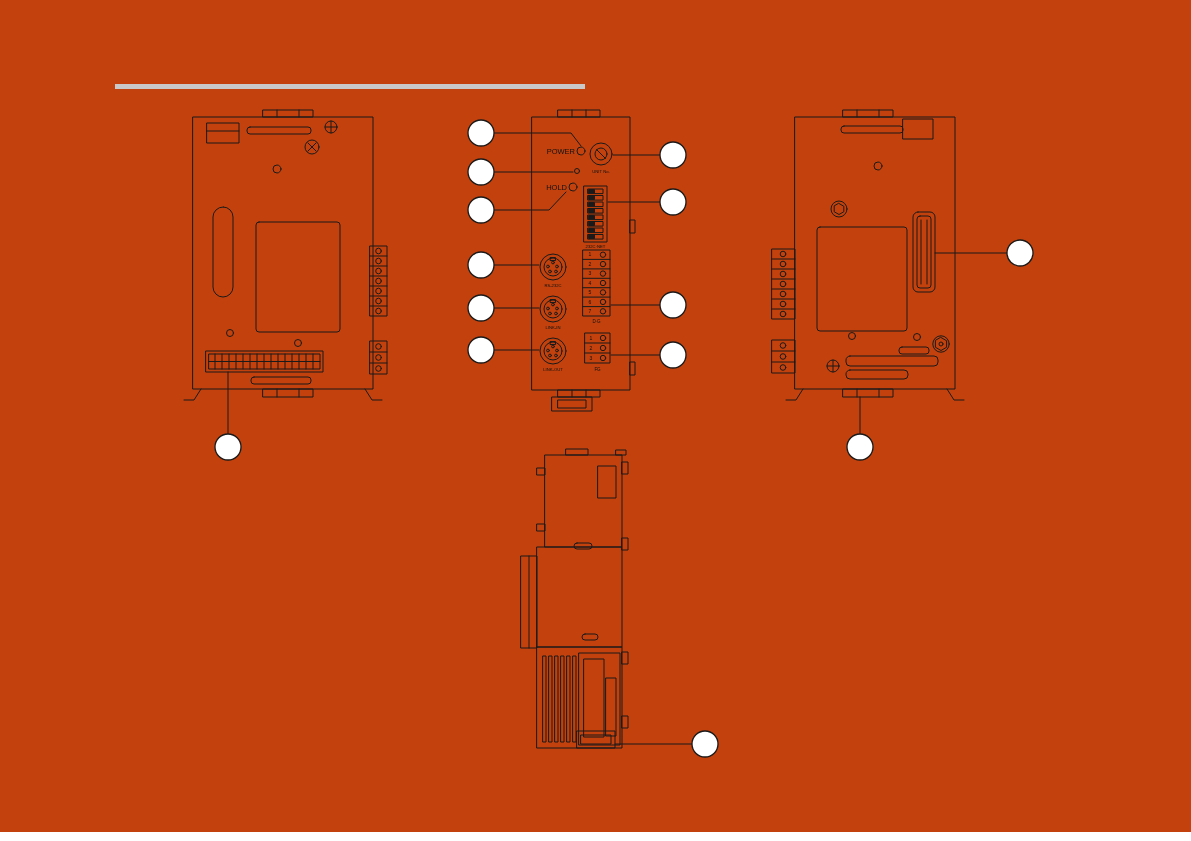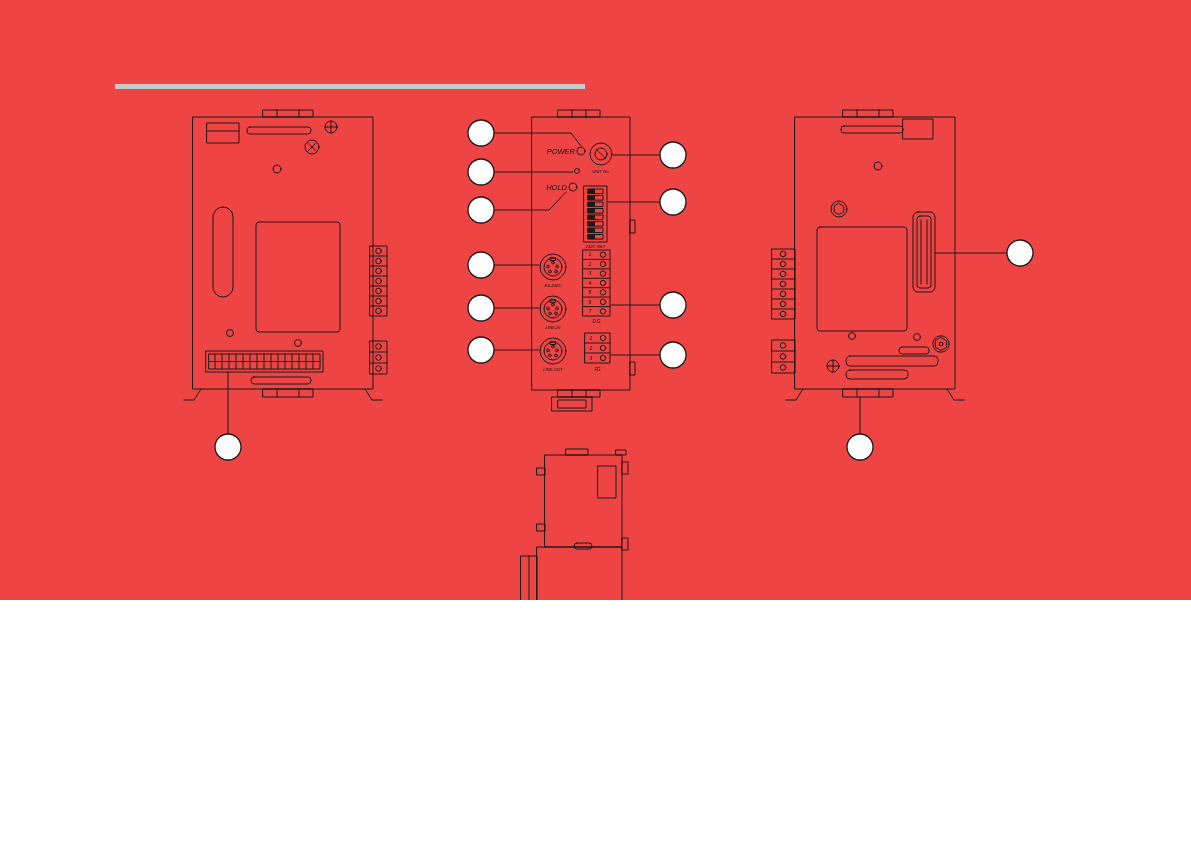--- a/index.html
+++ b/index.html
@@ -1,17 +1,17 @@
 <!DOCTYPE html>
 <html><head>
 <meta charset="utf-8">
 <style>
   html,body{margin:0;padding:0;background:#ffffff;}
-  .page{position:relative;width:1191px;height:600px;background:#ef4444;overflow:hidden;
-        font-family:"Liberation Sans","DejaVu Sans",sans-serif;font-style:italic;}
+  .page{position:relative;width:1191px;height:832px;background:#c2410c;overflow:hidden;
+        font-family:"Liberation Sans","DejaVu Sans",sans-serif;}
   svg{position:absolute;left:0;top:0;display:block;}
   .lbl{font-family:"Liberation Sans","DejaVu Sans",sans-serif;fill:#111;stroke:none;}
 </style>
 </head>
 <body>
 
 <div class="page">
 <svg width="1191" height="841" viewBox="0 0 1191 841" xmlns="http://www.w3.org/2000/svg">
 
   <rect x="115" y="84" width="470" height="5" fill="#c9c9c9"></rect>

